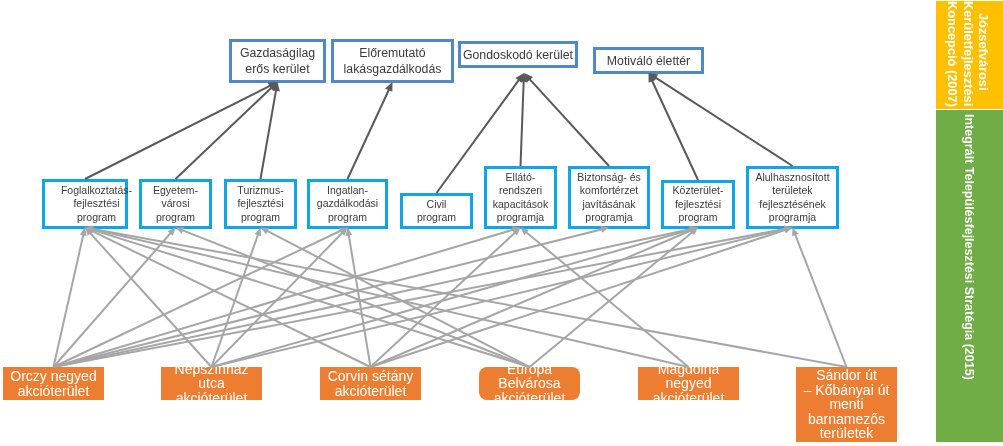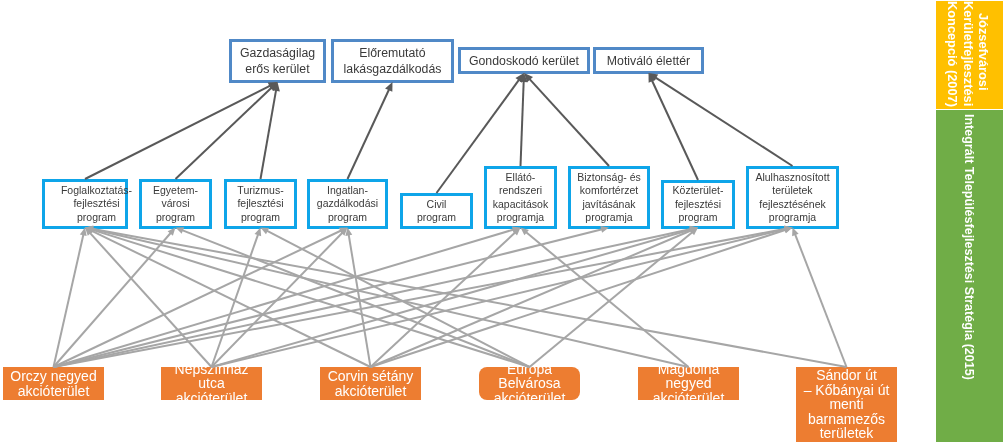--- a/index.html
+++ b/index.html
@@ -162,21 +162,21 @@
           <div>Gazdaságilag</div>
           <div>erős kerület</div>
         </div>
       </div>
       <div class="node goal" style="left: 331px; top: 39px; width: 123px; height: 44px;">
         <div class="lbl">
           <div>Előremutató</div>
           <div>lakásgazdálkodás</div>
         </div>
       </div>
-      <div class="node goal" style="left: 458px; top: 47px; width: 132px; height: 27px; align-items: center;">
+      <div class="node goal" style="left: 458px; top: 41px; width: 120px; height: 27px; align-items: center;">
         <div class="lbl">
           <div>Gondoskodó kerület</div>
         </div>
       </div>
       <div class="node goal" style="left: 593px; top: 47px; width: 111px; height: 27px;">
         <div class="lbl">
           <div>Motiváló élettér</div>
         </div>
       </div>
       <div class="node prog" style="left: 42px; top: 179px; width: 86px; height: 50px; padding-left: 23px;">

